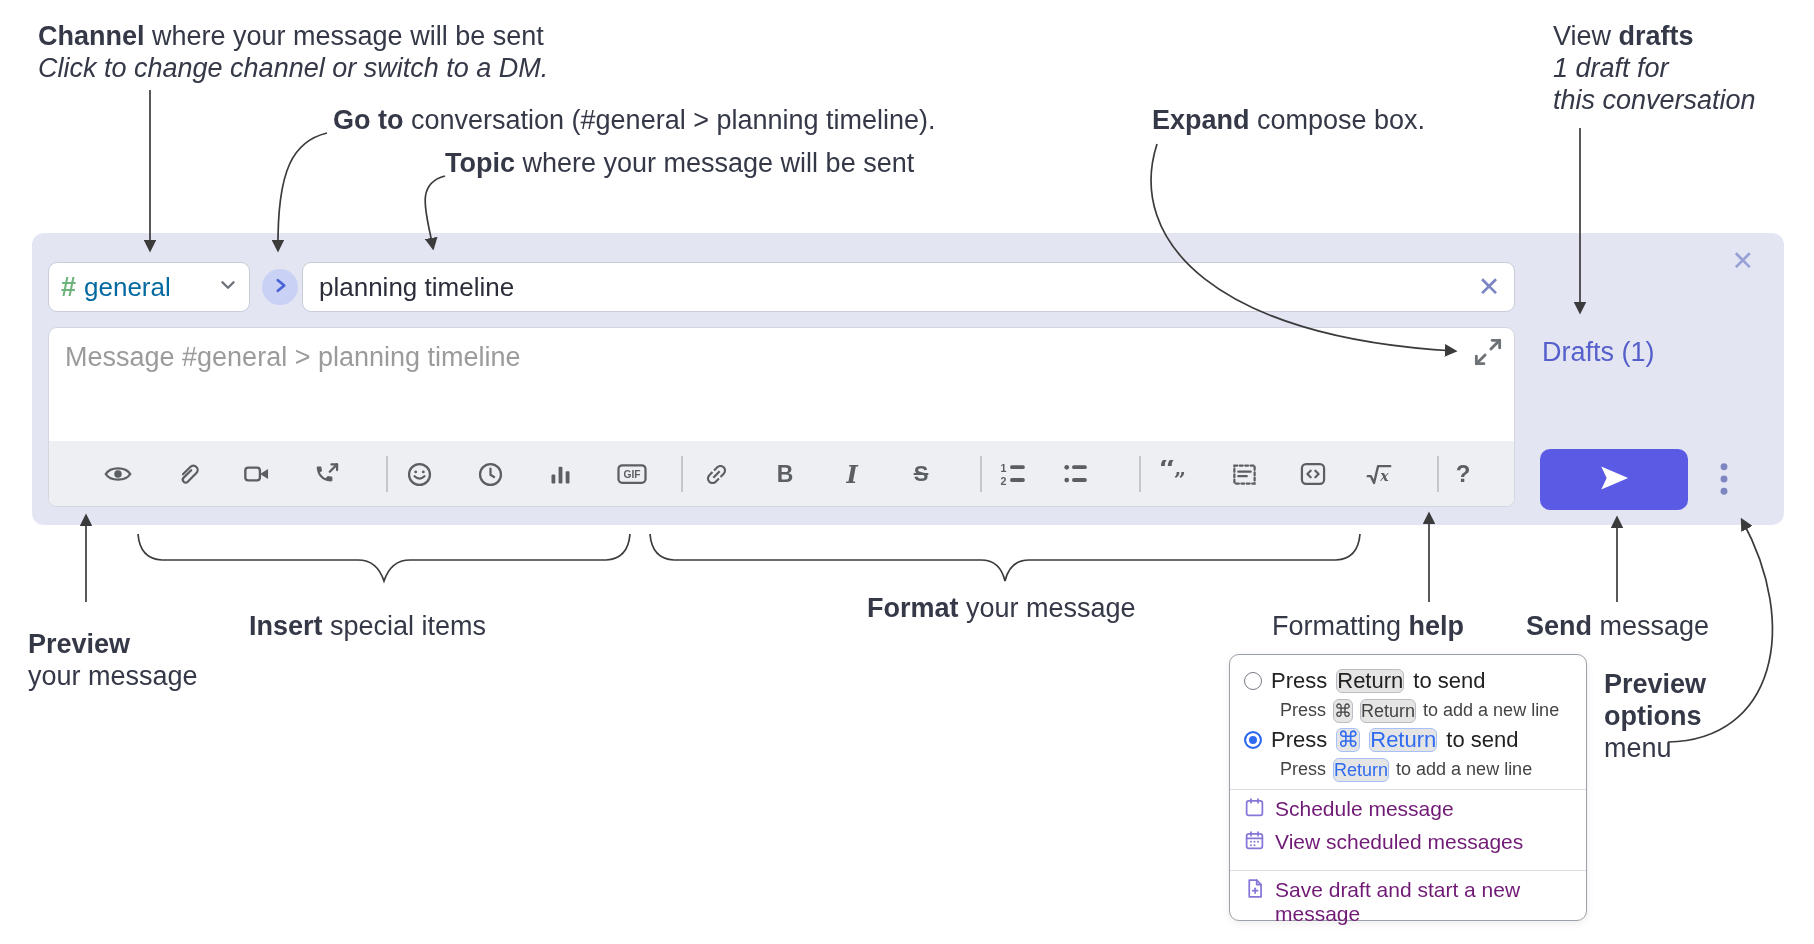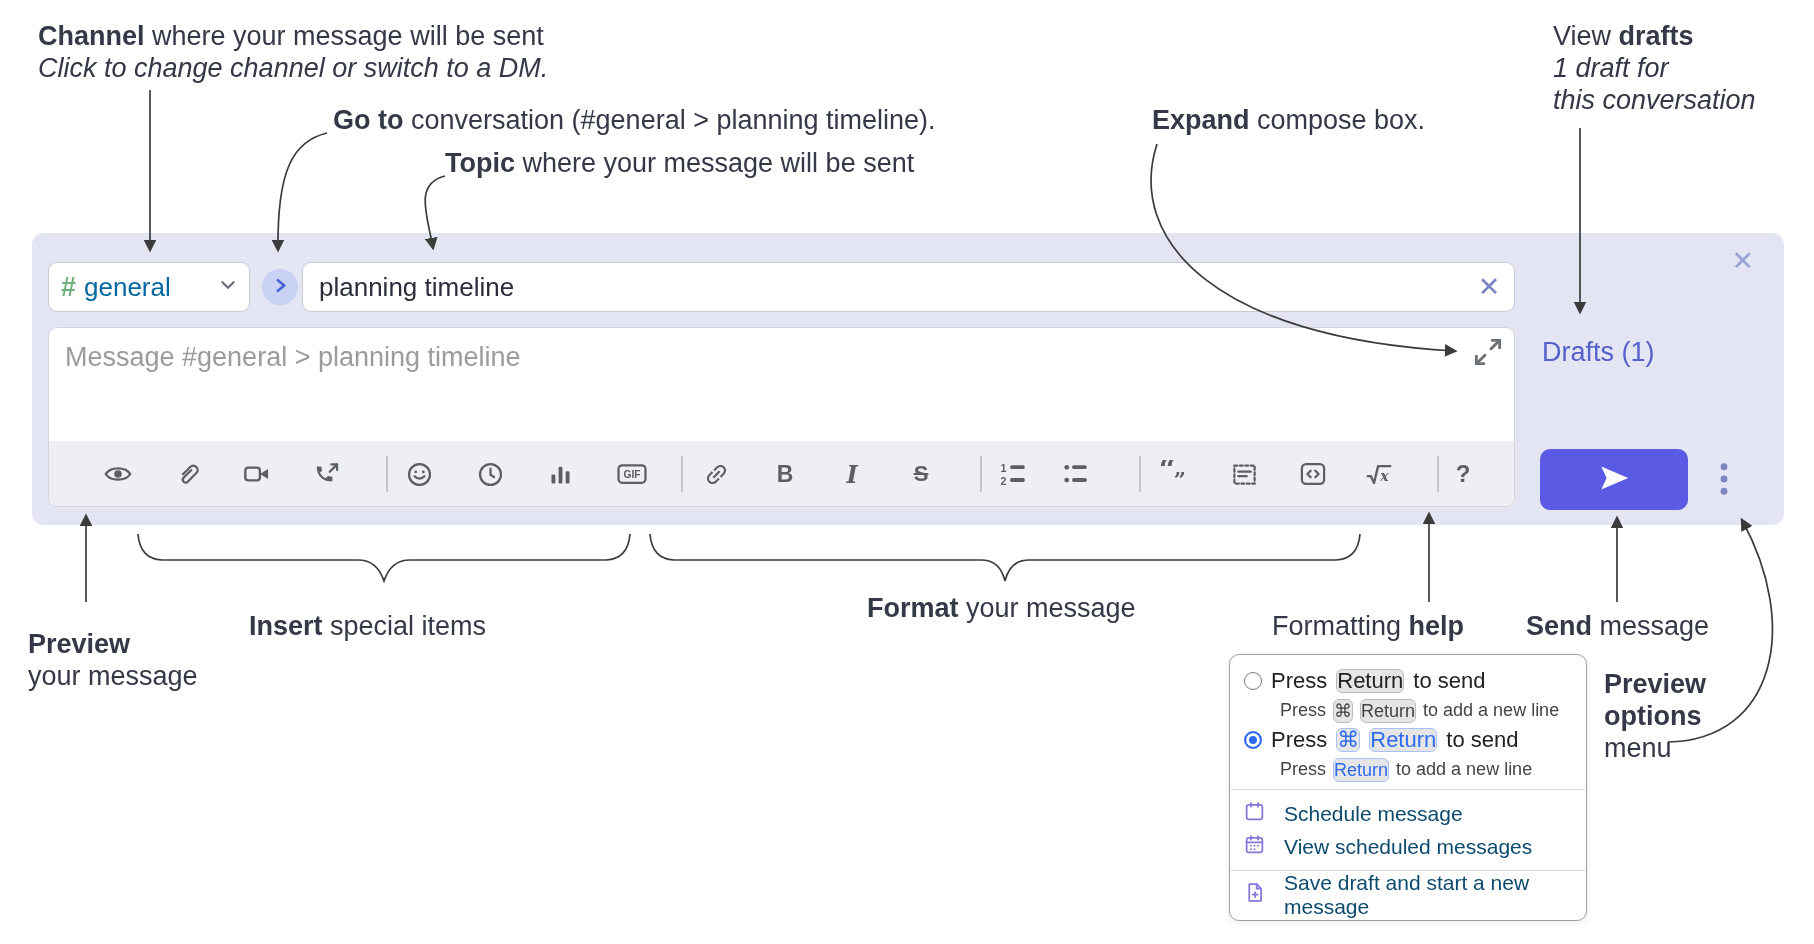--- a/index.html
+++ b/index.html
@@ -50,21 +50,21 @@
     padding:9px 0;z-index:6;box-sizing:border-box;}
   .opt-row{display:flex;align-items:center;gap:9px;padding:2px 14px;height:30px;font-size:22px;color:#222;}
   .opt-sub{display:flex;align-items:center;gap:7px;padding:0 14px 0 50px;height:25px;font-size:18px;color:#444;}
   .radio{width:18px;height:18px;border-radius:50%;box-sizing:border-box;flex:none;cursor:pointer;}
   .radio.off{border:1.8px solid #767b85;background:#fff;}
   .radio.on{border:2px solid #2f6bf0;background:#2f6bf0;box-shadow:inset 0 0 0 3px #fff;}
   kbd{font-family:"Liberation Sans",sans-serif;border:1px solid #b9bdc4;border-radius:6px;
     background:#e5e5e5;padding:0 0;line-height:22px;display:inline-block;}
   kbd.blue{color:#2f6bf0;border-color:#a8c0f8;}
   .pop-divider{border-top:1px solid #dcdee2;margin:7px 0;}
-  .pop-item{display:flex;align-items:center;gap:19px;padding:0 14px;height:33px;font-size:21px;color:#0c4a6e;cursor:pointer;}
+  .pop-item{display:flex;align-items:flex-start;gap:10px;padding:0 14px;height:33px;font-size:21px;color:#701a75;cursor:pointer;}
   
   .overlay{position:absolute;left:0;top:0;z-index:5;pointer-events:none;}
 </style>
 </head>
 <body>
 
 <div class="canvas">
 
   <div class="ann" style="left:38px;top:20px;">
     <div><b>Channel</b><span> where your message will be sent</span></div>

